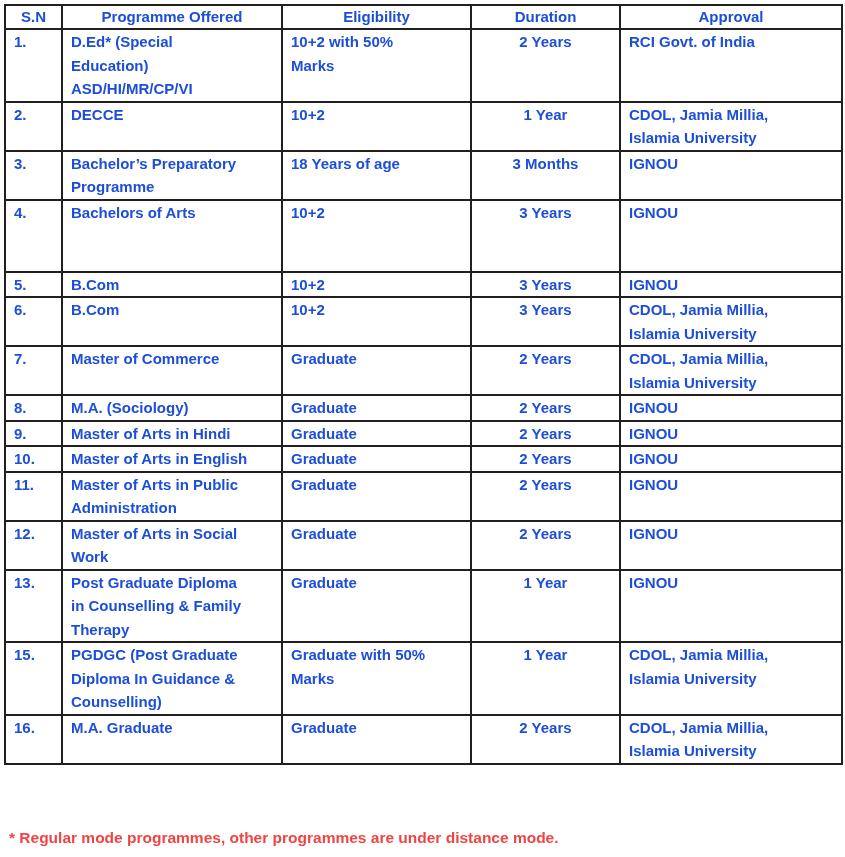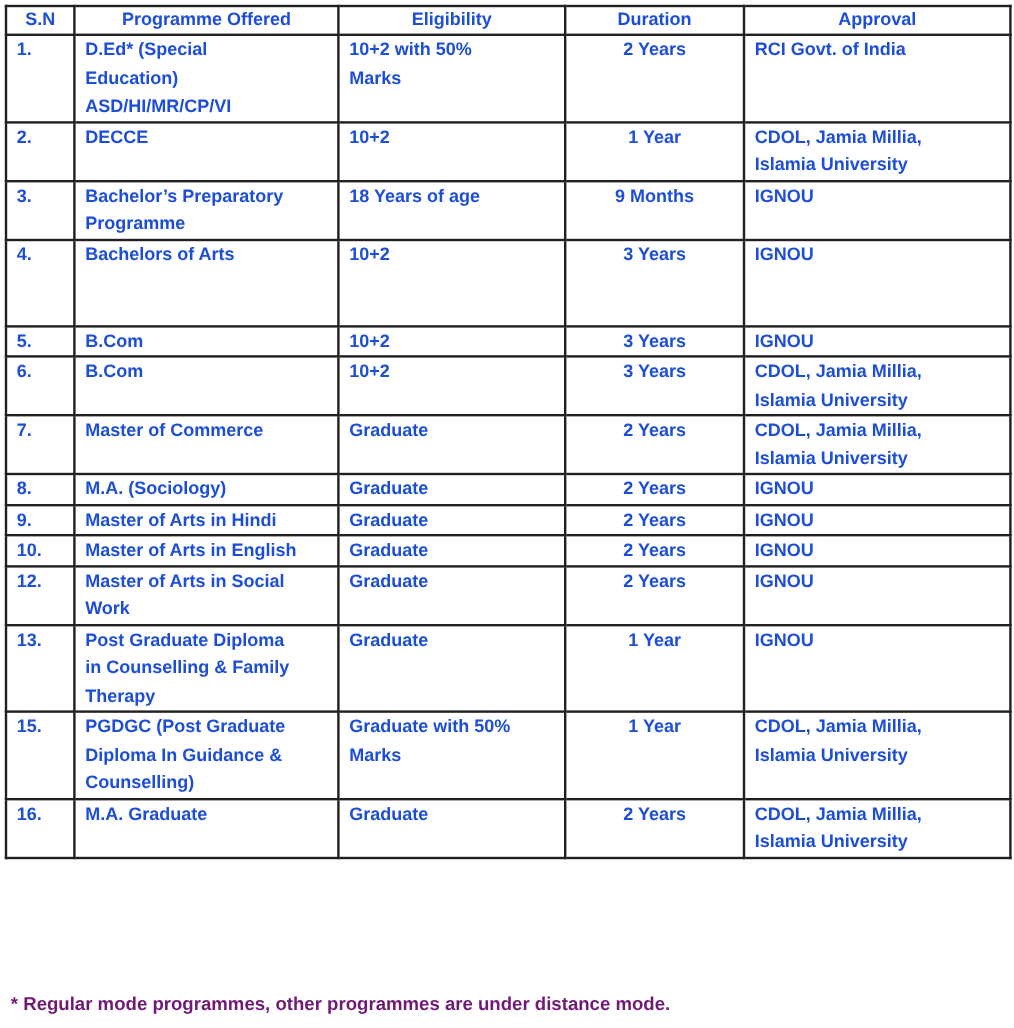--- a/index.html
+++ b/index.html
@@ -56,21 +56,21 @@
     col.c-duration { width: 149px; }
     col.c-approval { width: 222px; }
 
     .footnote {
       position: absolute;
       left: 9px;
       top: 829px;
       font-family: "Liberation Sans", "DejaVu Sans", sans-serif;
       font-weight: bold;
       font-size: 15.5px;
-      color: #701a75;
+      color: #ef4444;
       white-space: nowrap;
     }
     .cell-line { display: block; }
   </style>
 </head>
 <body>
 
 <table id="programme-table">
   <colgroup>
     <col class="c-sn">
@@ -121,21 +121,21 @@
       </tr>
       <tr style="height: 47px;">
         <td class="col-sn">3.</td>
         <td class="col-programme">
           <span class="cell-line">Bachelor’s Preparatory</span>
           <span class="cell-line">Programme</span>
         </td>
         <td class="col-eligibility">
           <span class="cell-line">18 Years of age</span>
         </td>
-        <td class="col-duration">9 Months</td>
+        <td class="col-duration">3 Months</td>
         <td class="col-approval">
           <span class="cell-line">IGNOU</span>
         </td>
       </tr>
       <tr style="height: 72px;">
         <td class="col-sn">4.</td>
         <td class="col-programme">
           <span class="cell-line">Bachelors of Arts</span>
         </td>
         <td class="col-eligibility">
@@ -210,20 +210,34 @@
         </td>
         <td class="col-duration">2 Years</td>
         <td class="col-approval">
           <span class="cell-line">IGNOU</span>
         </td>
       </tr>
       <tr style="height: 24px;">
         <td class="col-sn">10.</td>
         <td class="col-programme">
           <span class="cell-line">Master of Arts in English</span>
+        </td>
+        <td class="col-eligibility">
+          <span class="cell-line">Graduate</span>
+        </td>
+        <td class="col-duration">2 Years</td>
+        <td class="col-approval">
+          <span class="cell-line">IGNOU</span>
+        </td>
+      </tr>
+      <tr style="height: 49px;">
+        <td class="col-sn">11.</td>
+        <td class="col-programme">
+          <span class="cell-line">Master of Arts in Public</span>
+          <span class="cell-line">Administration</span>
         </td>
         <td class="col-eligibility">
           <span class="cell-line">Graduate</span>
         </td>
         <td class="col-duration">2 Years</td>
         <td class="col-approval">
           <span class="cell-line">IGNOU</span>
         </td>
       </tr>
       <tr style="height: 48px;">

